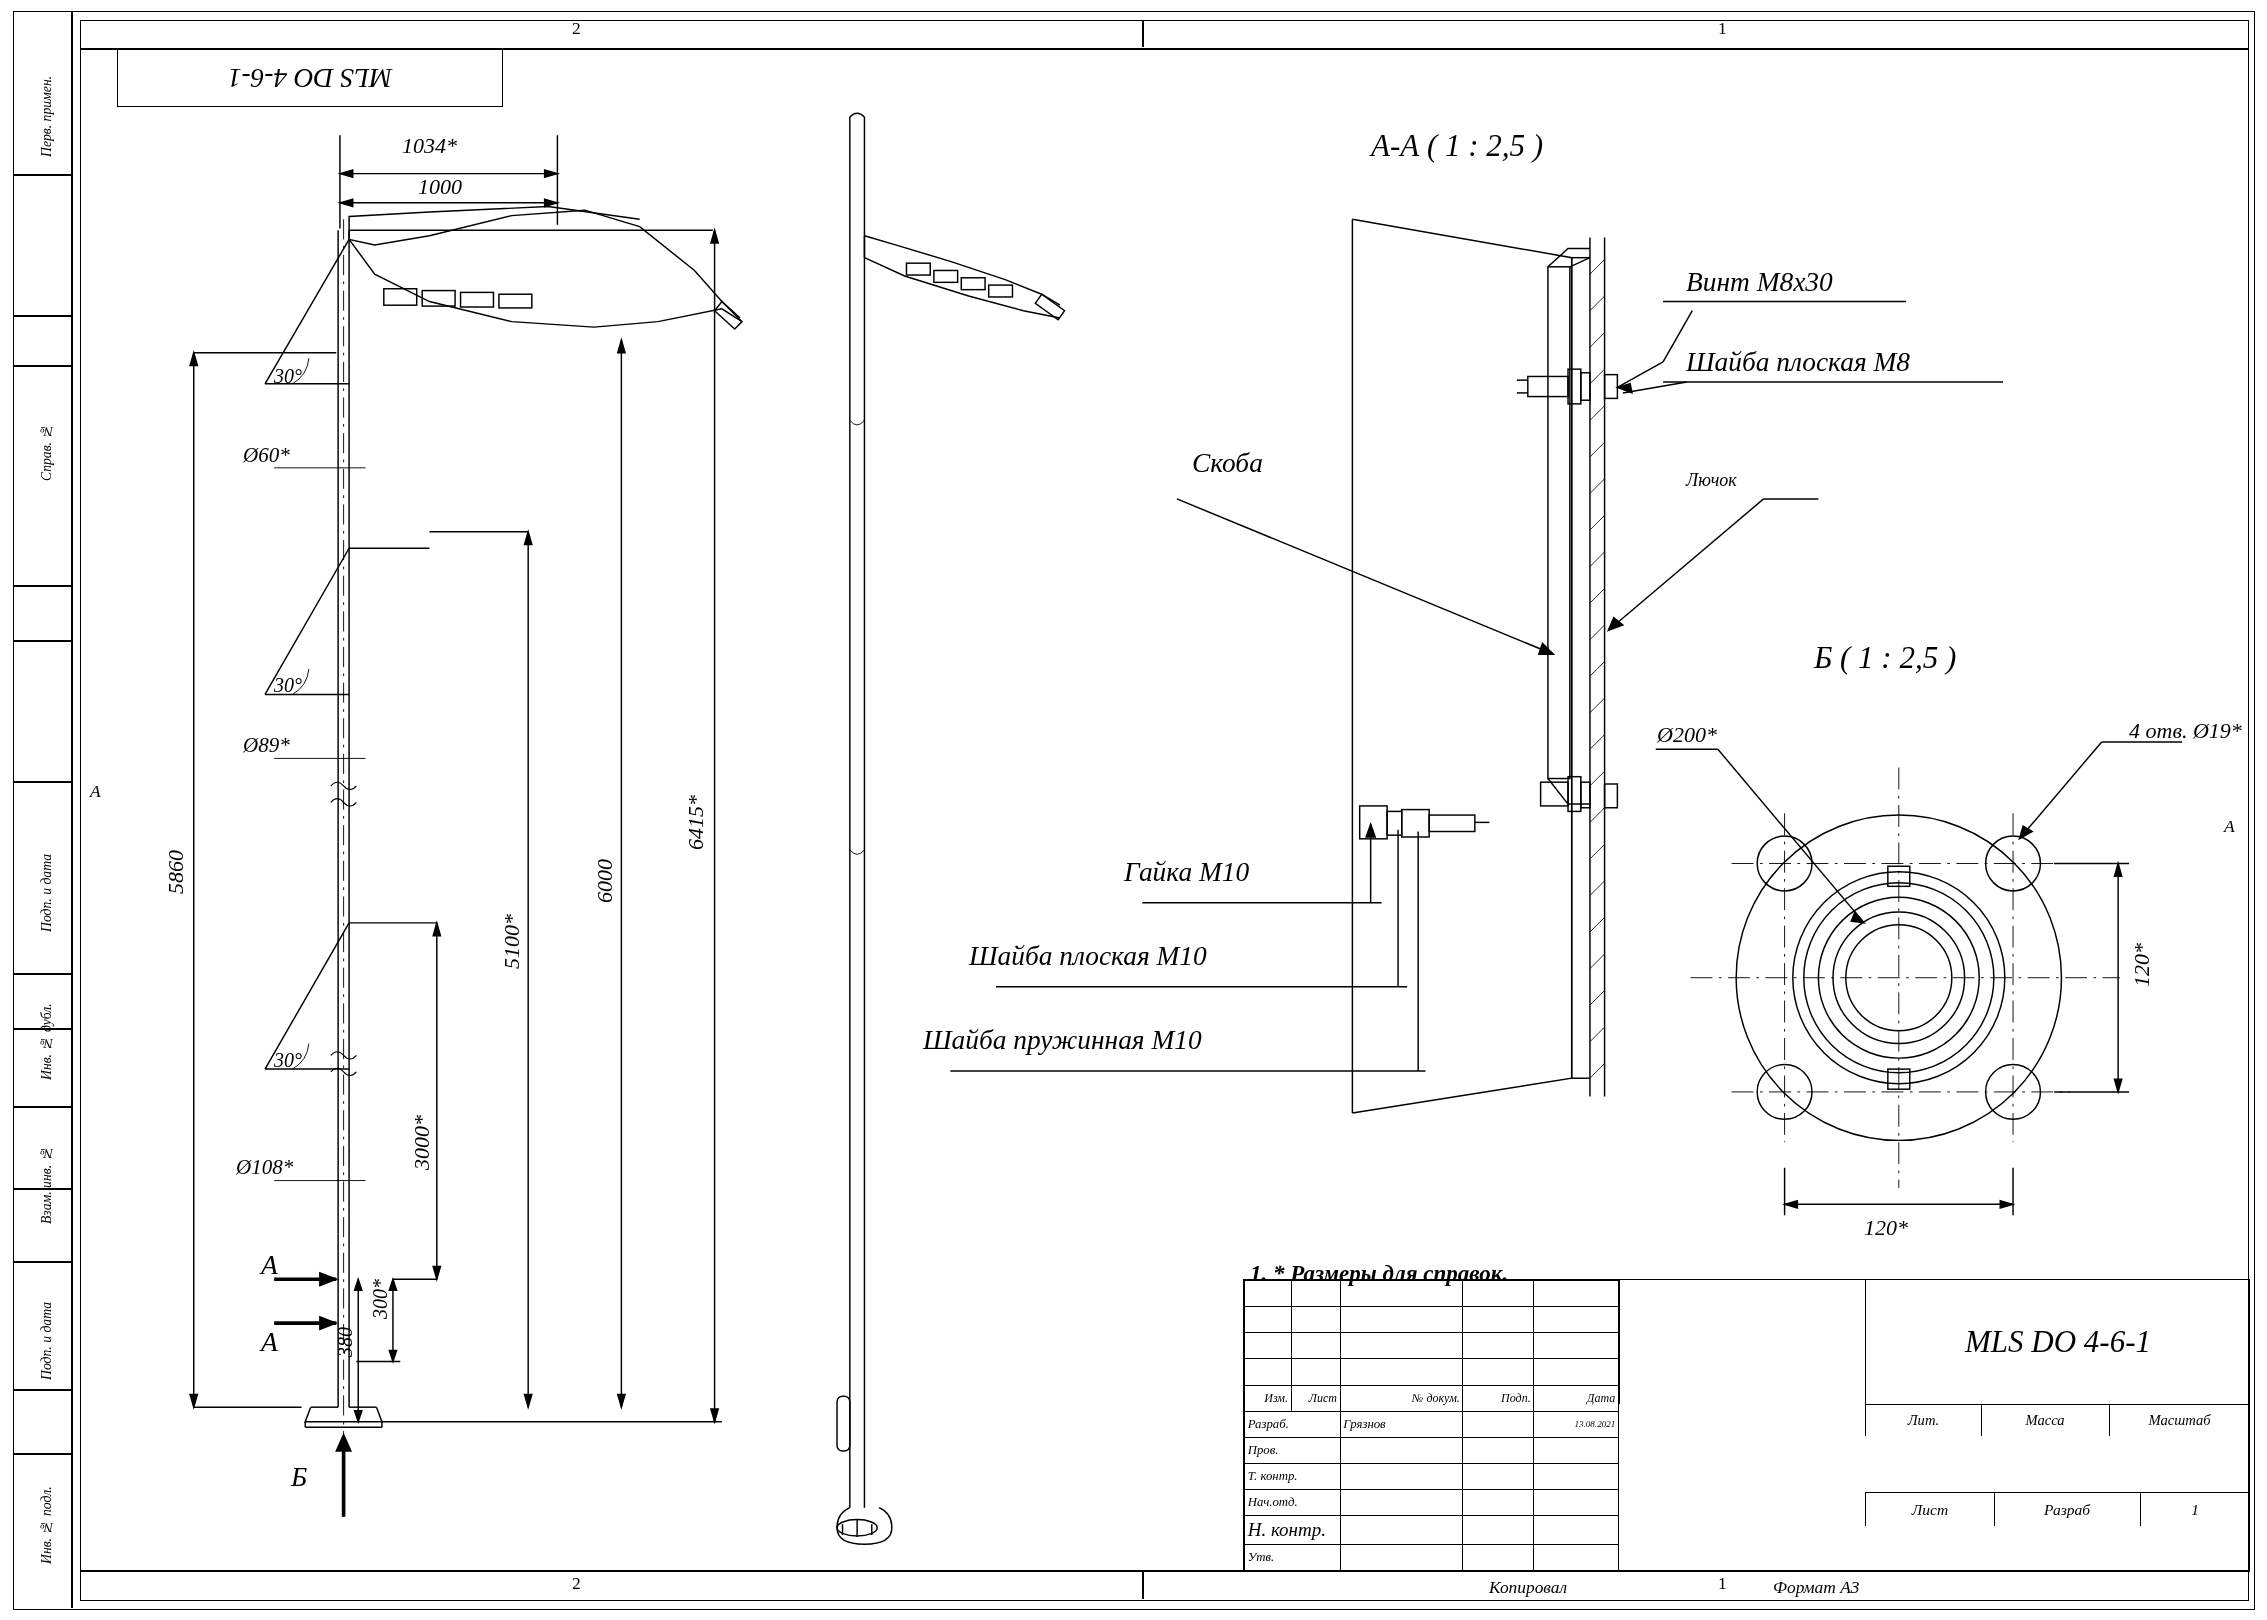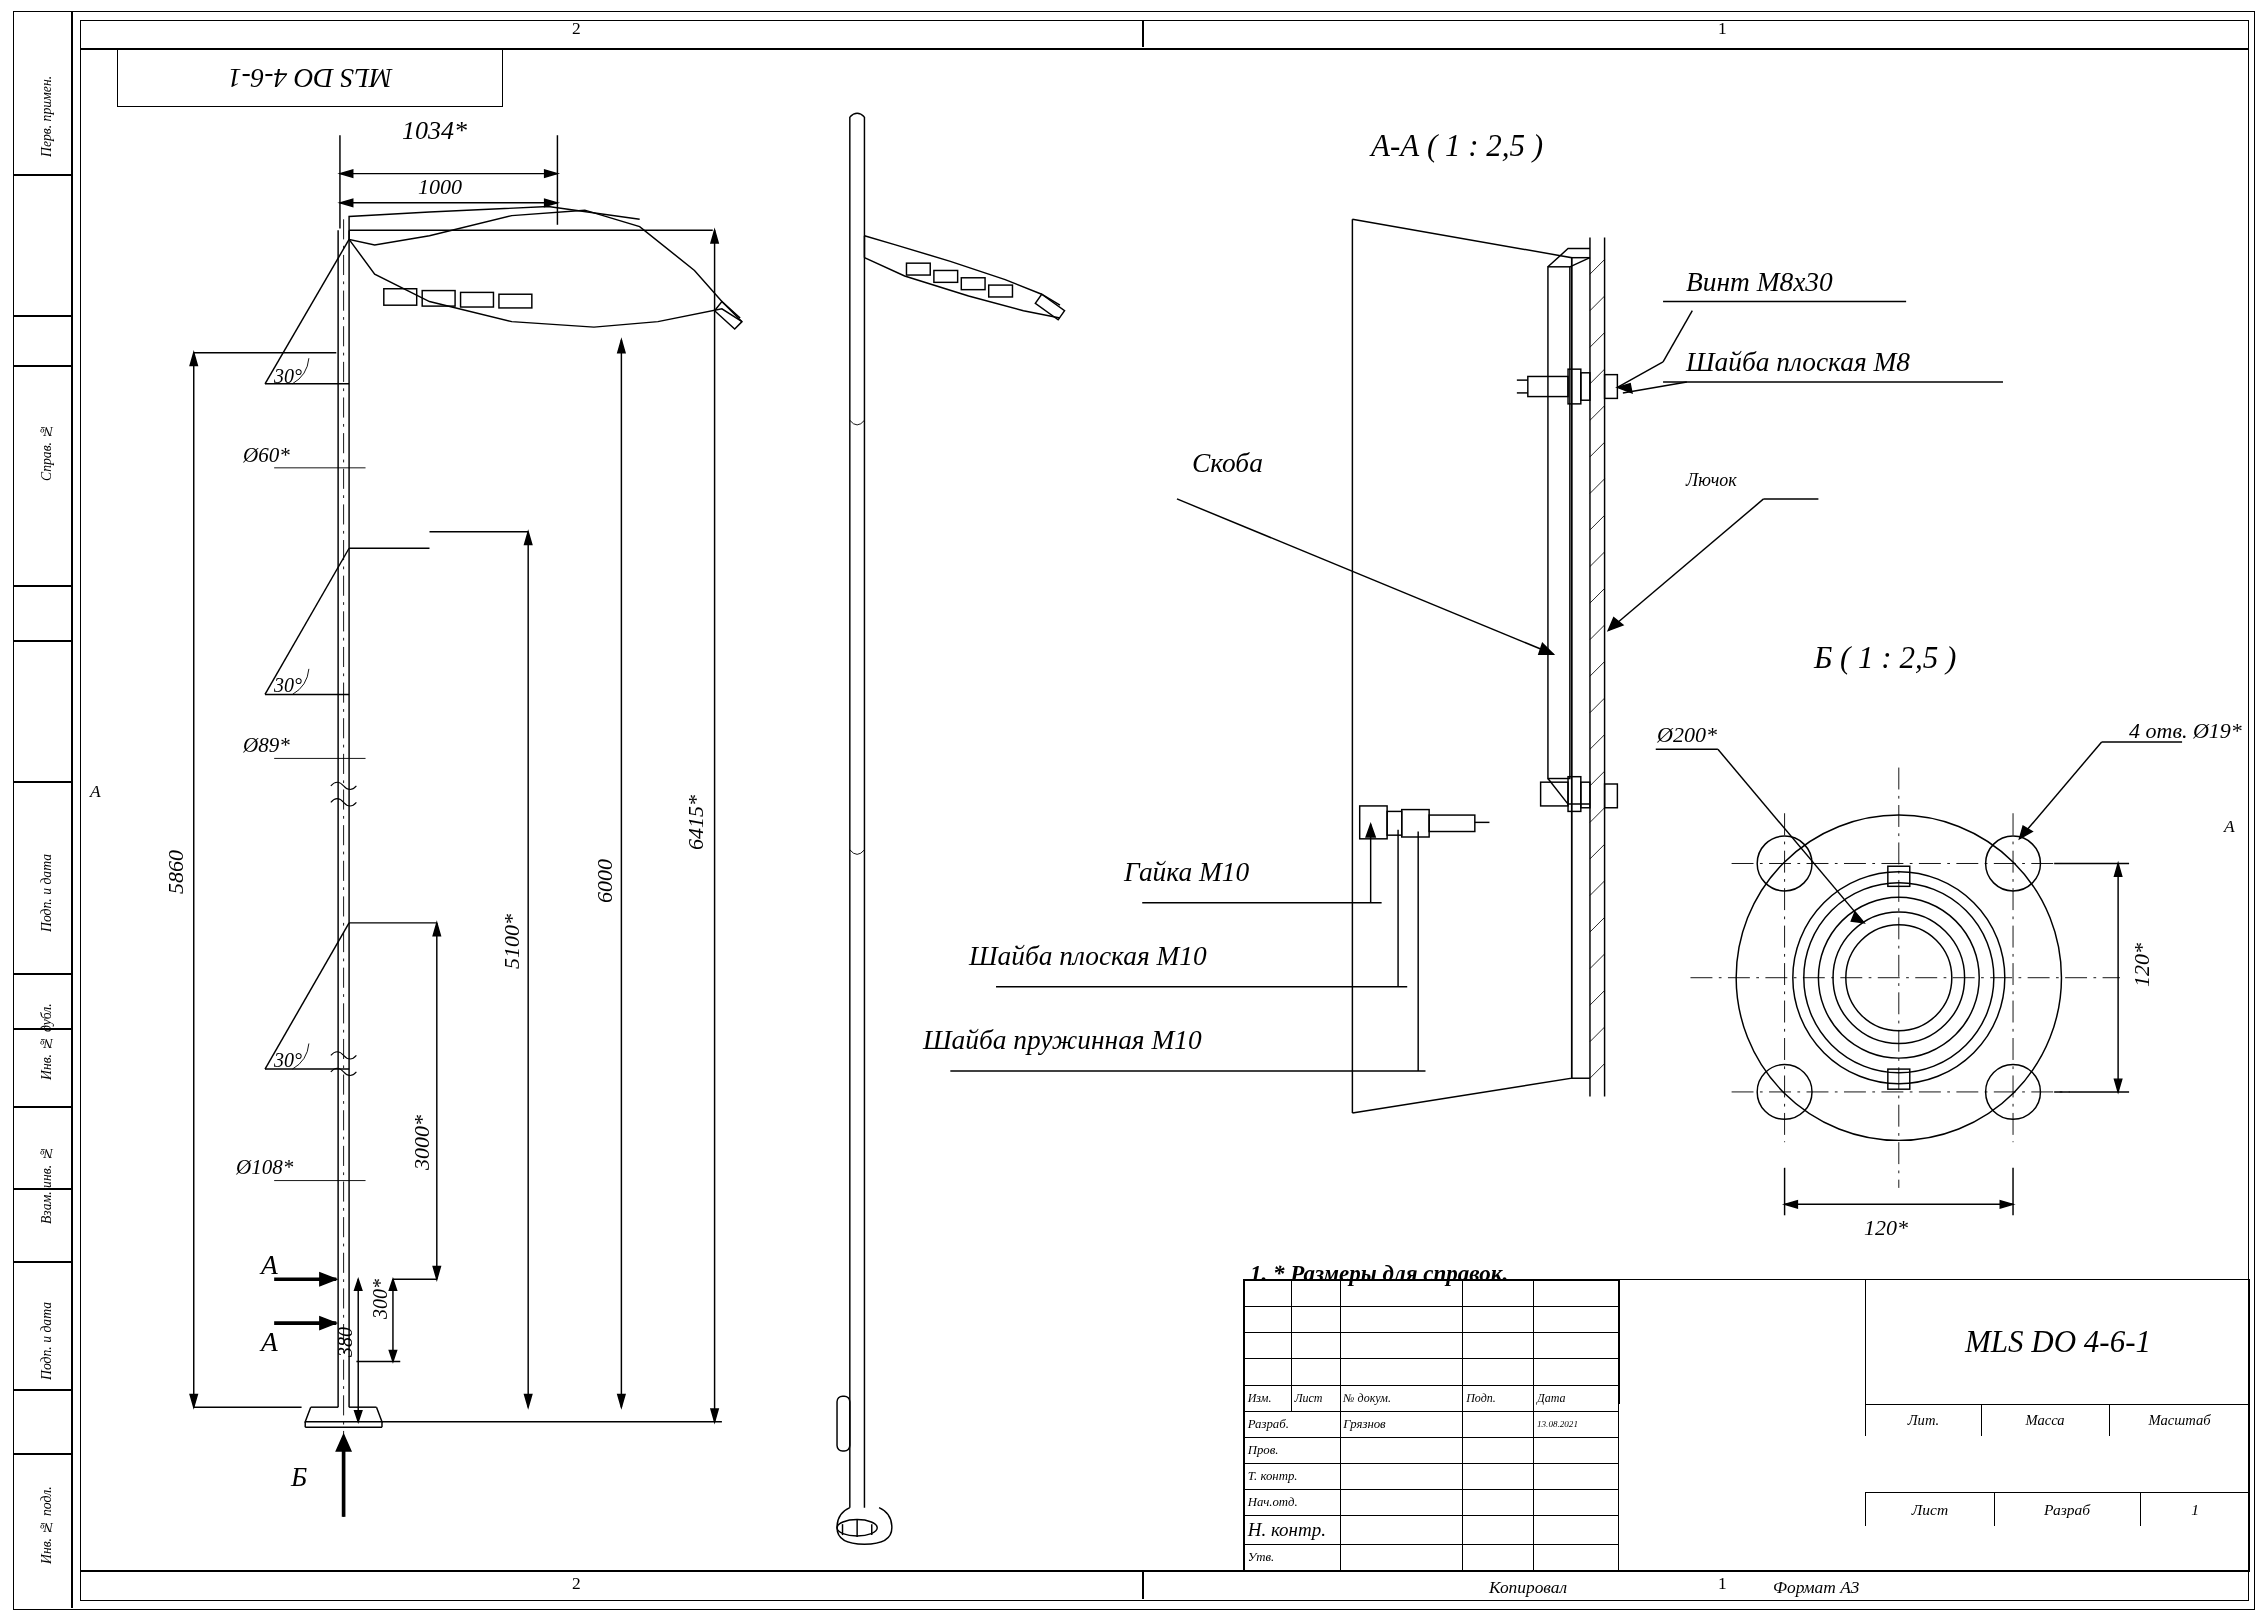--- a/index.html
+++ b/index.html
@@ -9,21 +9,21 @@
   .txt{position:absolute;white-space:nowrap;font-style:italic;}
   .nm{font-style:normal;}
   
   .frame-outer{position:absolute;left:12.8px;top:11px;width:2240px;height:1597px;border:1.8px solid #000;}
   .frame-inner{position:absolute;left:80px;top:20px;width:2167px;height:1579px;border:1.8px solid #000;}
   .lbl-col{position:absolute;left:16.4px;width:62px;text-align:center;font-size:13.7px;font-style:italic;
            writing-mode:vertical-rl;transform:rotate(180deg);display:flex;align-items:center;justify-content:center;}
   .stamp{position:absolute;border:1.8px solid #000;}
   table.tb{border-collapse:collapse;font-size:12.8px;font-style:italic;}
   table.tb td{border:0.9px solid #000;padding:0 2.7px;height:20px;}
-  .ctr{text-align:left;}
+  .ctr{text-align:right;}
   .big{font-size:27.4px;font-style:italic;}
   .med{font-size:21px;font-style:italic;}
   .dim{font-size:17.4px;font-style:italic;}
   svg{position:absolute;left:0;top:0;overflow:visible;}
 </style>
 </head>
 <body>
 
 <div id="sheet">
 
@@ -330,21 +330,21 @@
   <div class="txt" style="left:1814px;top:640px;font-size:31px;">Б ( 1 : 2,5 )</div>
 
   <div class="txt" style="left:1686px;top:267px;font-size:27.4px;">Винт М8х30</div>
   <div class="txt" style="left:1686px;top:347px;font-size:27.4px;">Шайба плоская М8</div>
   <div class="txt" style="left:1192px;top:448px;font-size:27.4px;">Скоба</div>
   <div class="txt" style="left:1686px;top:470px;font-size:18px;">Лючок</div>
   <div class="txt" style="left:1124px;top:857px;font-size:27.4px;">Гайка М10</div>
   <div class="txt" style="left:969px;top:941px;font-size:27.4px;">Шайба плоская М10</div>
   <div class="txt" style="left:923px;top:1025px;font-size:27.4px;">Шайба пружинная М10</div>
 
-  <div class="txt dim" style="left:402px;top:116px;font-size:26px;">1034*</div>
+  <div class="txt dim" style="left:402px;top:133px;font-size:22px;">1034*</div>
   <div class="txt dim" style="left:418px;top:174px;font-size:22px;">1000</div>
   <div class="txt dim" style="left:274px;top:365px;font-size:20px;">30°</div>
   <div class="txt dim" style="left:243px;top:443px;font-size:21px;">Ø60*</div>
   <div class="txt dim" style="left:274px;top:674px;font-size:20px;">30°</div>
   <div class="txt dim" style="left:243px;top:733px;font-size:21px;">Ø89*</div>
   <div class="txt dim" style="left:274px;top:1049px;font-size:20px;">30°</div>
   <div class="txt dim" style="left:236px;top:1155px;font-size:21px;">Ø108*</div>
 
   <div class="txt dim" style="left:163px;top:850px;font-size:22px;writing-mode:vertical-rl;transform:rotate(180deg);">5860</div>
   <div class="txt dim" style="left:683px;top:795px;font-size:22px;writing-mode:vertical-rl;transform:rotate(180deg);">6415*</div>

